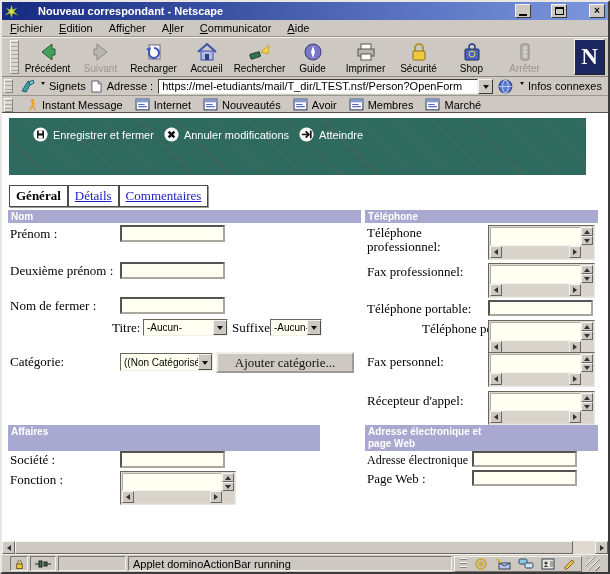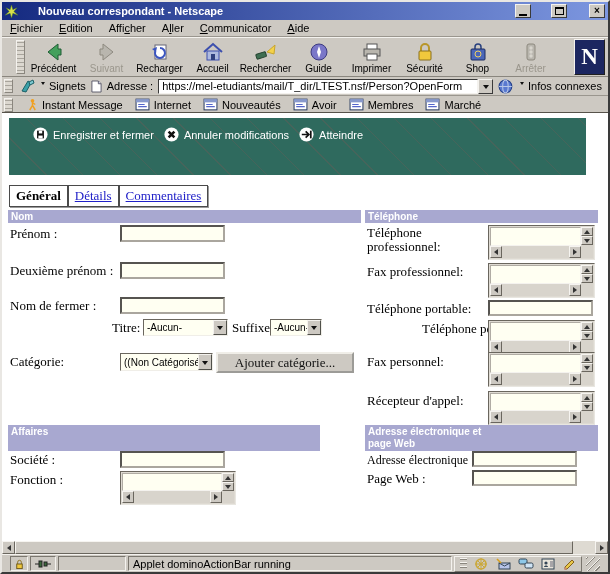--- a/index.html
+++ b/index.html
@@ -19,21 +19,21 @@
   .g-min { width:8px; height:2px; background:#000; margin-top:7px; }
   .g-max { width:9px; height:8px; border:1px solid #000; border-top:2px solid #000; }
 
   
   .menubar { top:18px; height:17px; display:flex; align-items:center; padding-left:8px; gap:16px;
     font-size:11px; border-bottom:1px solid #9a968e; }
   .mitem .mn { text-decoration:underline; }
 
   
   .toolbar { top:35px; height:40px; border-top:1px solid #f4f2ee; border-bottom:1px solid #8a867e;
-    display:flex; align-items:center; padding-left:12px; }
+    display:flex; align-items:center; padding-left:6px; }
   .grippy { width:9px; height:34px; margin:0 2px; border:1px solid; border-color:#f4f2ee #8a867e #8a867e #f4f2ee;
     background:repeating-linear-gradient(180deg,#dcd8d0 0 1px,#a8a49c 1px 2px,#dcd8d0 2px 4px); }
   .grippy.short { height:14px; }
   .tbtn { width:53px; height:37px; display:flex; flex-direction:column; align-items:center;
     justify-content:flex-end; font-size:10px; color:#000; padding-bottom:2px; }
   .tbtn svg { width:24px; height:22px; }
   .tbtn.disabled { color:#9a968c; }
   .nlogo { position:absolute; right:3px; top:1px; width:31px; height:36px; background:#1c2660;
     border:1px solid; border-color:#f4f2ee #202020 #202020 #f4f2ee; color:#fff;
     font-family:"Liberation Serif",serif; font-weight:bold; font-size:23px;

